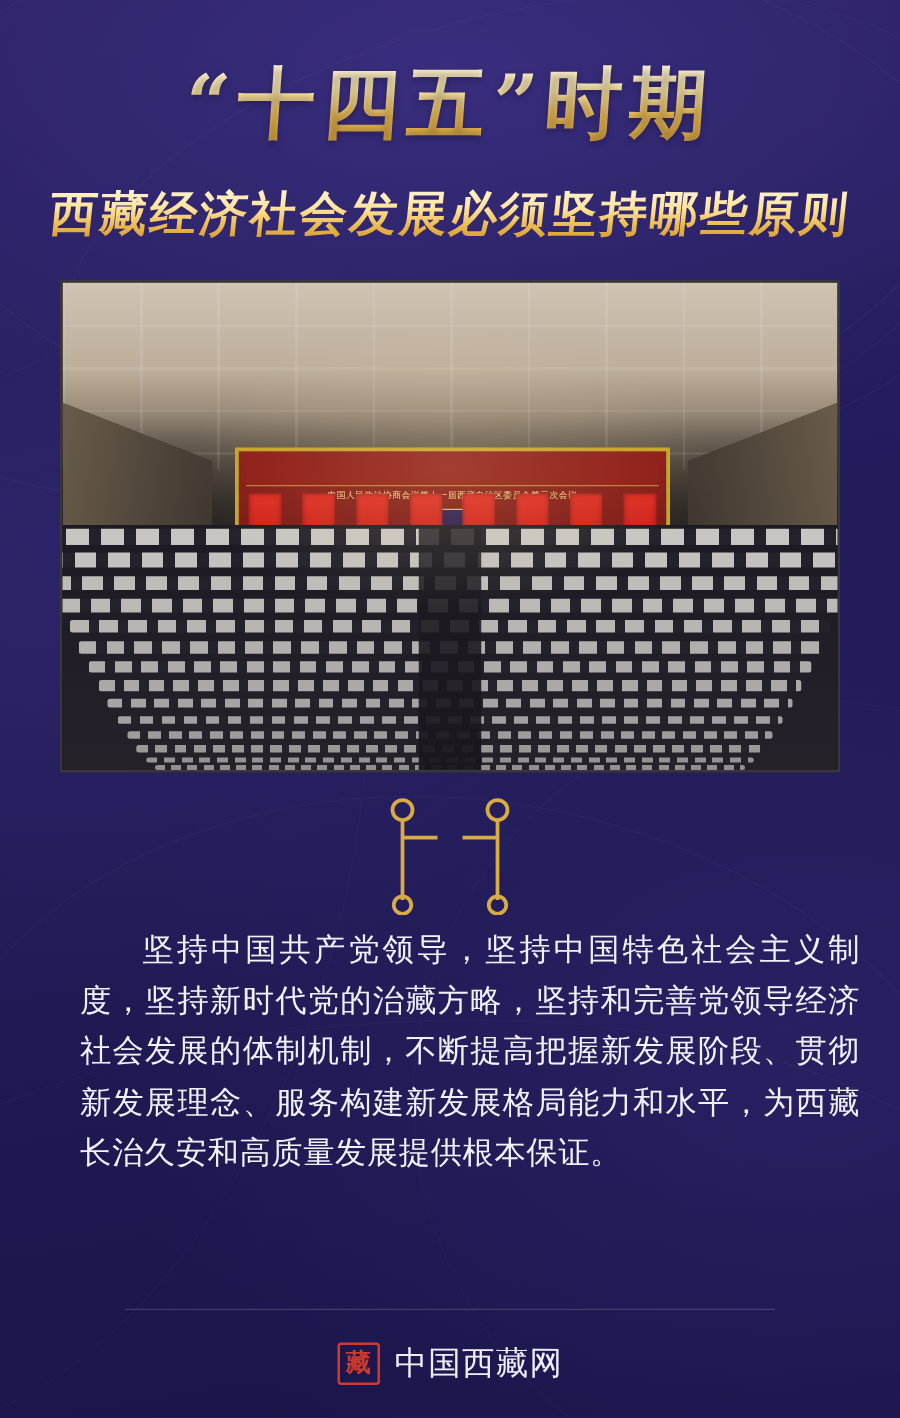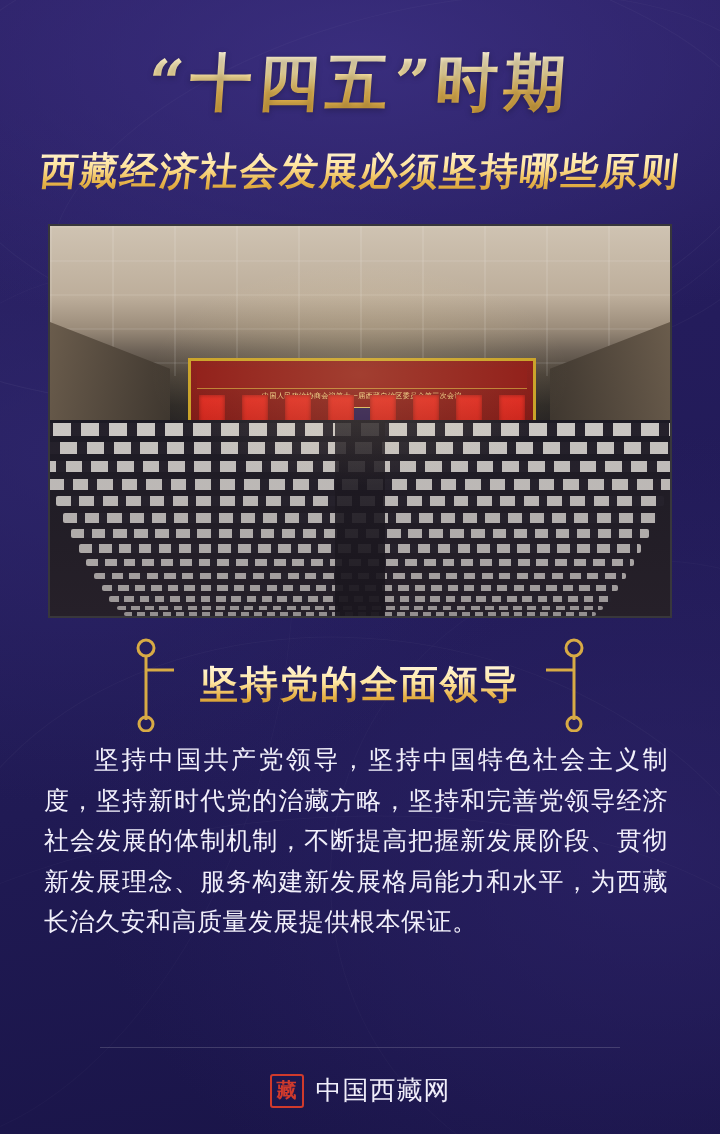--- a/index.html
+++ b/index.html
@@ -185,21 +185,21 @@
     background: linear-gradient(180deg,#fffaec 0%, #ffe7a4 45%, #e5ae42 75%, #c08d28 100%);
     -webkit-background-clip: text; background-clip:text;
     color: transparent; -webkit-text-fill-color: transparent;
     padding: 0 16px;
   }
   .orn { position:relative; width: 56px; height: 96px; }
   .orn svg { position:absolute; left:0; top:0; }
 
   .body-text {
     position: absolute;
-    left: 44px; top: 740px; width: 624px;
+    left: 64px; top: 740px; width: 624px;
     color: #f2f0fb;
     font-family: "DejaVu Sans", "Liberation Sans", sans-serif;
     font-size: 25px;
     line-height: 1.62;
     letter-spacing: 0.5px;
     text-indent: 2em;
     text-align: justify;
     z-index: 6;
   }
 
@@ -294,21 +294,20 @@
   </div>
 
   <div class="section-head">
     <div class="orn">
       <svg width="56" height="96" viewBox="0 0 56 96">
         <circle cx="18" cy="12" r="8" fill="none" stroke="#d8ab45" stroke-width="3"></circle>
         <path d="M18 20 L18 48 M18 34 L46 34 M18 48 L18 84" fill="none" stroke="#d8ab45" stroke-width="3"></path>
         <circle cx="18" cy="88" r="7" fill="none" stroke="#d8ab45" stroke-width="3"></circle>
       </svg>
     </div>
-    <div class="sec-title">坚持党的全面领导</div>
     <div class="orn">
       <svg width="56" height="96" viewBox="0 0 56 96">
         <circle cx="38" cy="12" r="8" fill="none" stroke="#d8ab45" stroke-width="3"></circle>
         <path d="M38 20 L38 48 M38 34 L10 34 M38 48 L38 84" fill="none" stroke="#d8ab45" stroke-width="3"></path>
         <circle cx="38" cy="88" r="7" fill="none" stroke="#d8ab45" stroke-width="3"></circle>
       </svg>
     </div>
   </div>
 
   <div class="body-text">坚持中国共产党领导，坚持中国特色社会主义制度，坚持新时代党的治藏方略，坚持和完善党领导经济社会发展的体制机制，不断提高把握新发展阶段、贯彻新发展理念、服务构建新发展格局能力和水平，为西藏长治久安和高质量发展提供根本保证。</div>

